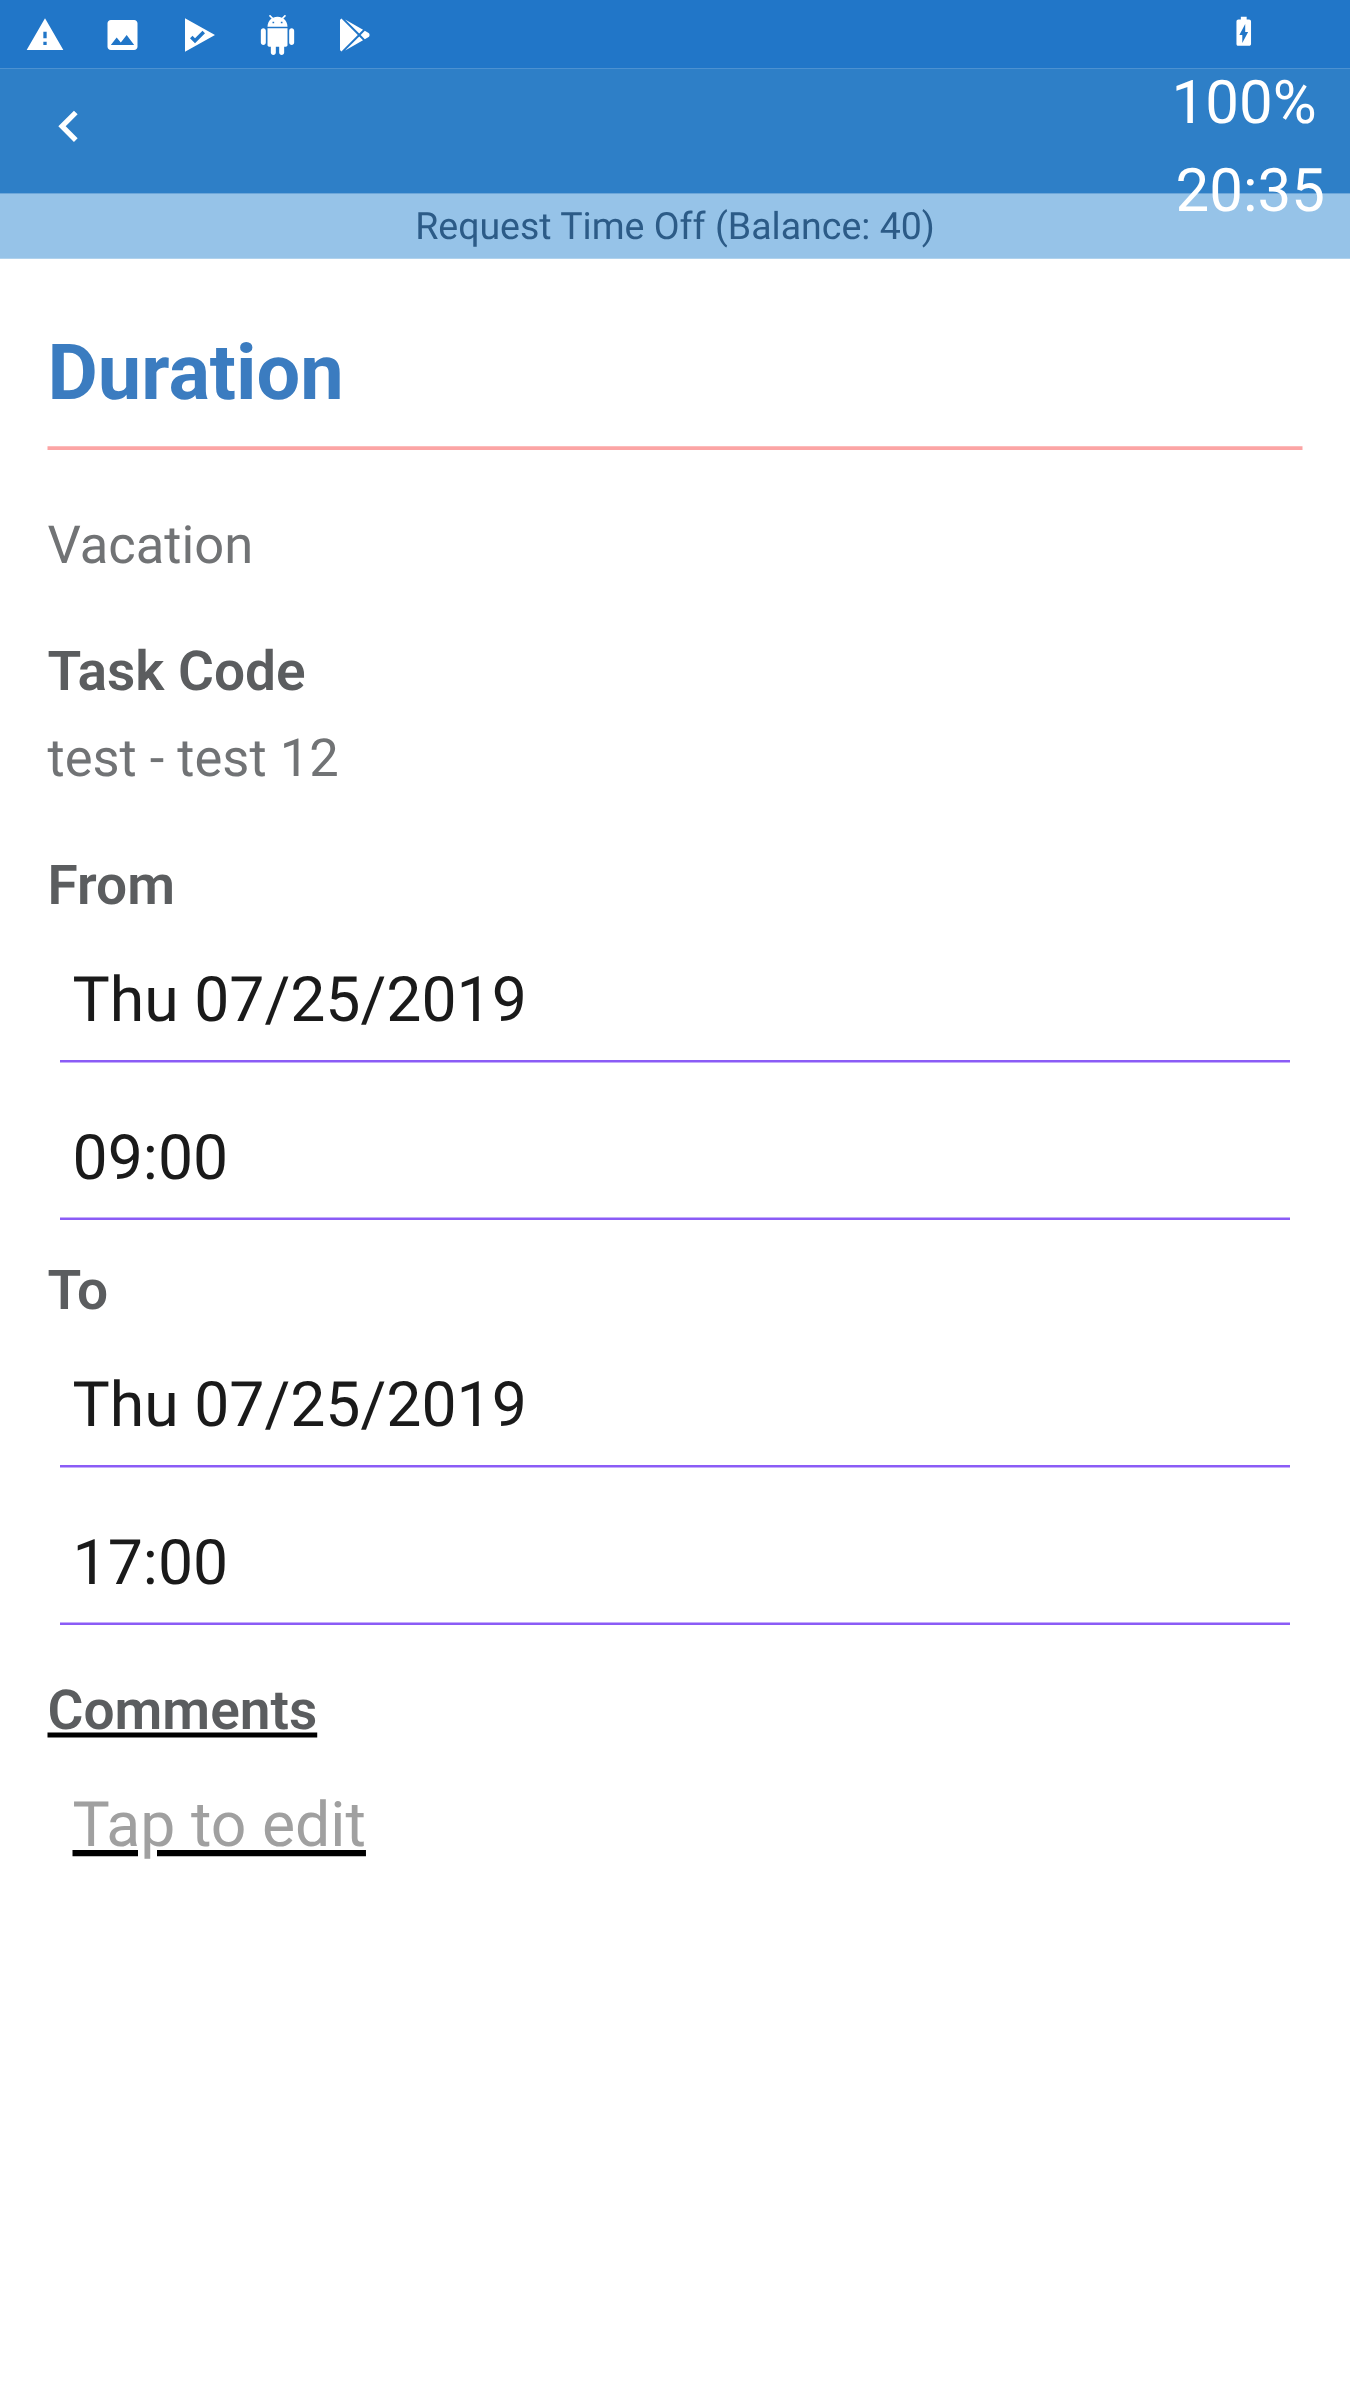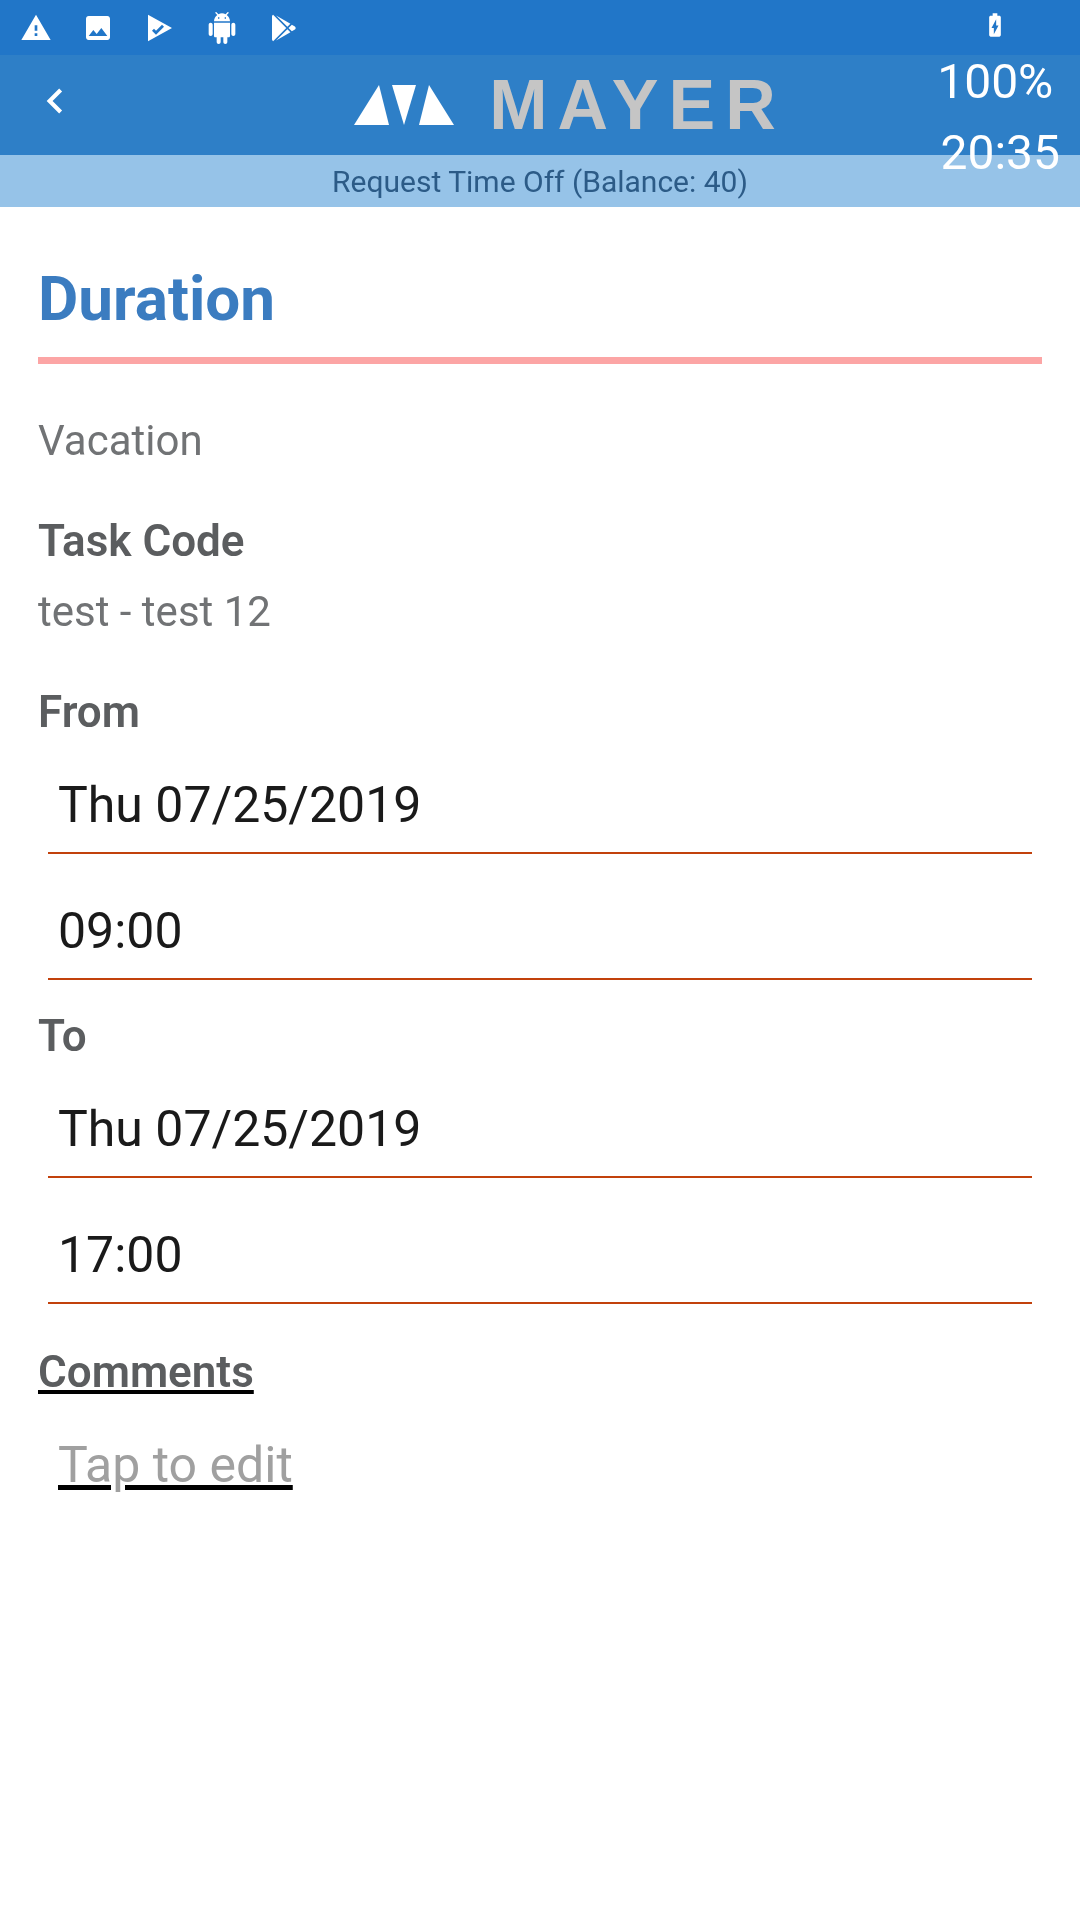--- a/index.html
+++ b/index.html
@@ -82,39 +82,39 @@
       font-weight: 400;
     }
     .content {
       padding: 55px 38px 0 38px;
     }
     .section-title {
       color: #3b7cc0;
       font-size: 62px;
       font-weight: 700;
       padding-bottom: 22px;
-      border-bottom: 7px solid #fca5a5;
+      border-bottom: 3px solid #fca5a5;
     }
     .field-group {
       margin-top: 52px;
     }
     .field-label {
       color: #5b5d5f;
       font-size: 44px;
       font-weight: 600;
       margin-bottom: 20px;
     }
     .field-value {
       color: #717375;
       font-size: 42px;
       font-weight: 400;
       margin-bottom: 50px;
     }
     .input-row {
-      border-bottom: 2px solid #c2410c;
+      border-bottom: 2px solid #8b5cf6;
       padding: 18px 10px;
       margin: 10px 10px 30px 10px;
       font-size: 50px;
       color: #1a1a1a;
       font-weight: 400;
     }
     .placeholder {
       color: #a0a0a0;
     }
     .comments-group {
@@ -178,30 +178,20 @@
     <span style="margin-left:10px;">20:35</span>
   </div>
 </div>
 
 <div class="app-header">
   <span class="back-arrow">
     <svg width="50" height="50" viewBox="0 0 24 24" fill="white">
         <path d="M15.41 7.41L14 6l-6 6 6 6 1.41-1.41L10.83 12z"></path>
       </svg>
   </span>
-  <div class="logo-wrap">
-    <span class="logo-mark">
-      <svg width="120" height="60" viewBox="0 0 120 60">
-        <polygon points="10,50 35,10 45,50" fill="white"></polygon>
-        <polygon points="48,10 72,10 60,50" fill="white"></polygon>
-        <polygon points="75,50 85,10 110,50" fill="white"></polygon>
-      </svg>
-    </span>
-    <span class="logo-text">MAYER</span>
-  </div>
 </div>
 
 <div class="sub-header">Request Time Off (Balance: 40)</div>
 
 <div class="content">
   <div class="section-title">Duration</div>
 
   <div class="field-group">
     <div class="field-value">Vacation</div>
 

